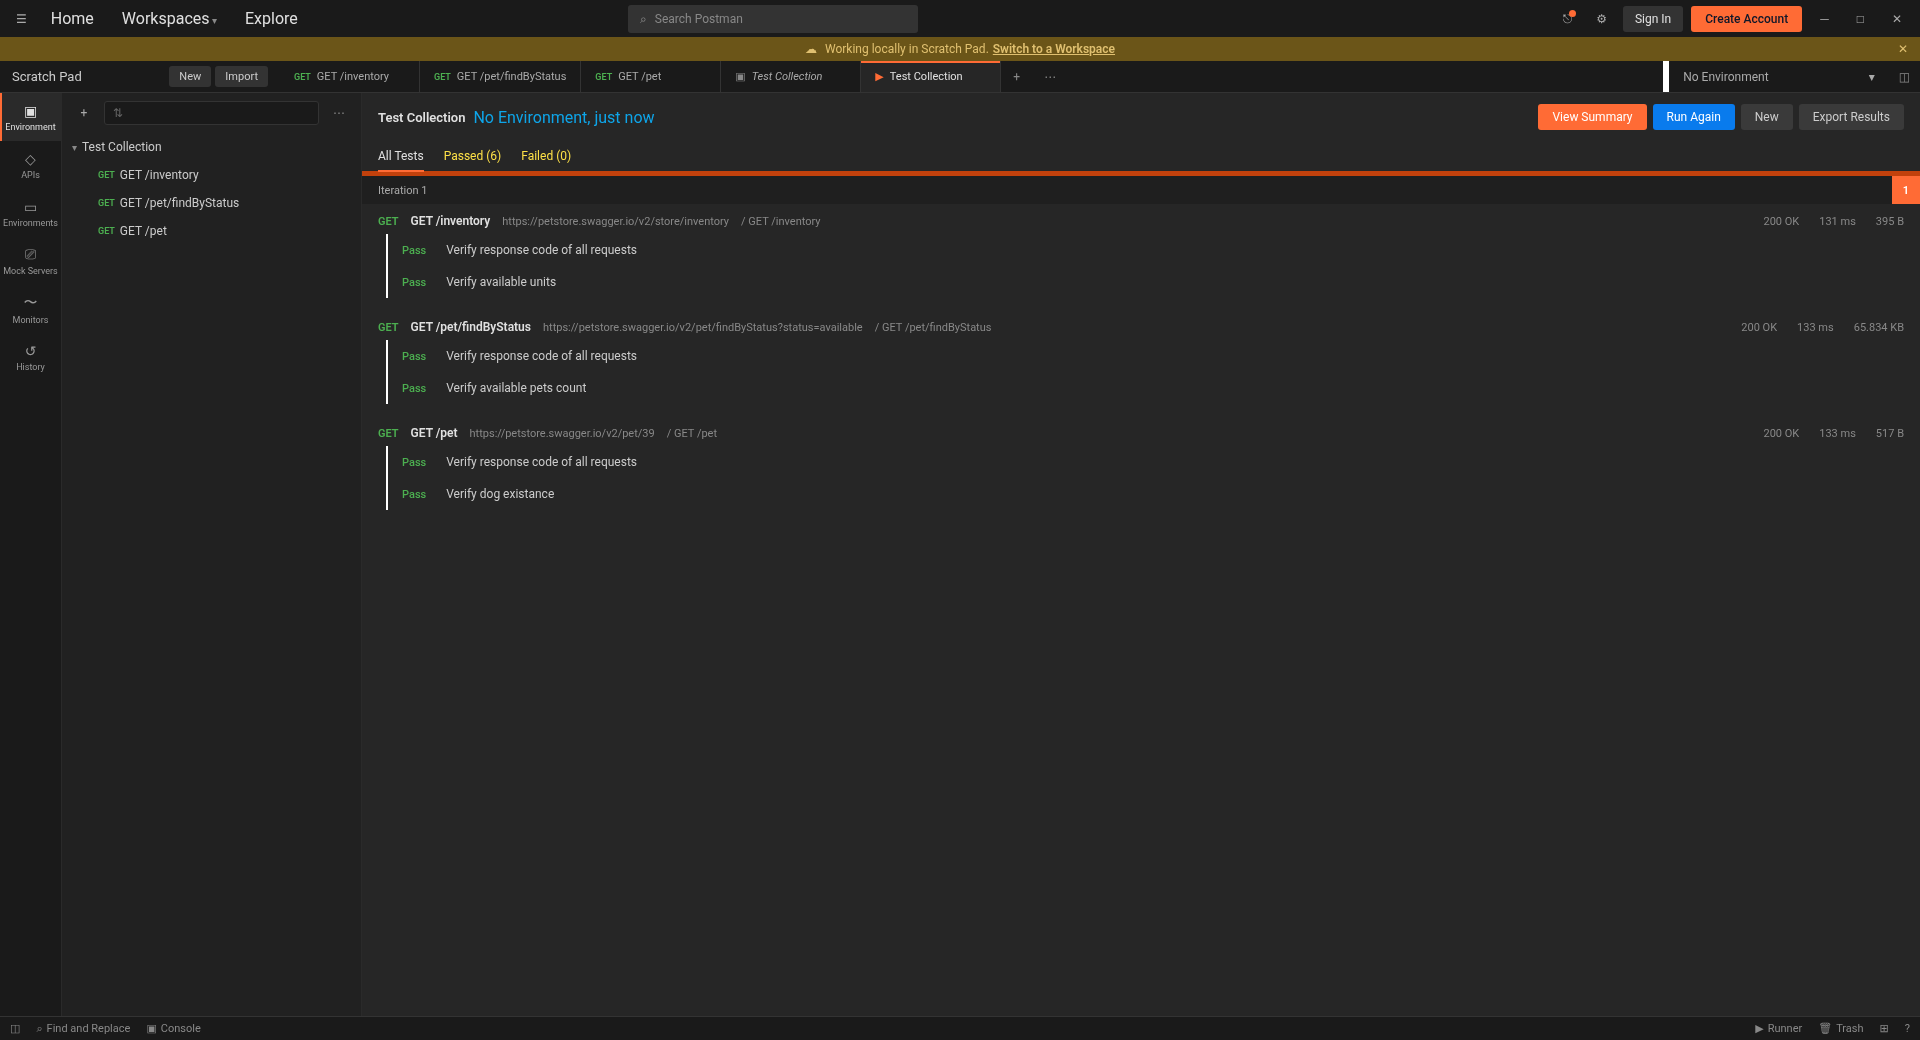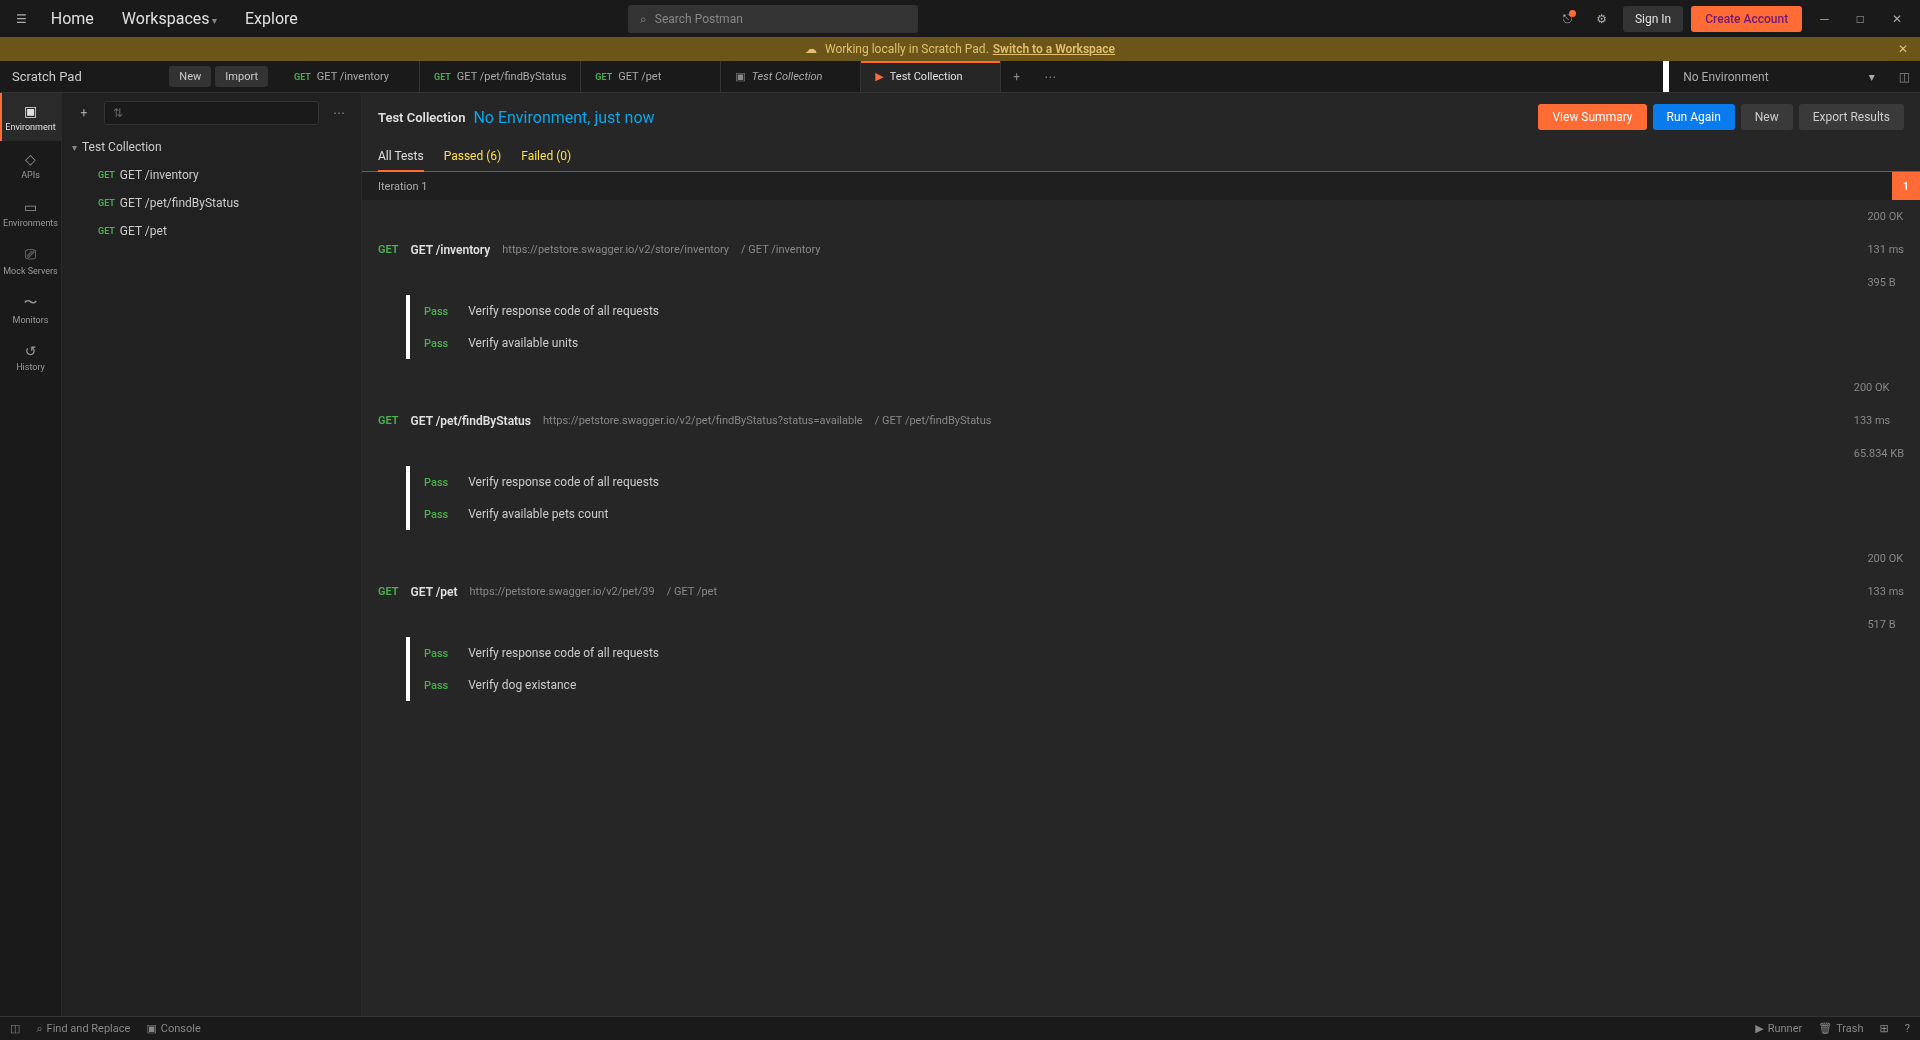--- a/index.html
+++ b/index.html
@@ -8,21 +8,21 @@
     .titlebar { height: 37px; background: #1a1a1a; display: flex; align-items: center; padding: 0 8px; }
     .titlebar-left { display: flex; align-items: center; gap: 4px; }
     .hamburger { padding: 6px 8px; color: #aaa; cursor: pointer; }
     .nav-item { padding: 8px 12px; color: #e0e0e0; font-size: 16px; cursor: pointer; }
     .nav-item.dropdown::after { content: " ▾"; color: #888; font-size: 10px; }
     .search-bar { margin: 0 auto; background: #333; border-radius: 3px; width: 290px; height: 28px; display: flex; align-items: center; padding: 0 12px; color: #888; gap: 8px; }
     .titlebar-right { display: flex; align-items: center; gap: 8px; margin-left: auto; }
     .icon-btn { padding: 6px 8px; color: #aaa; cursor: pointer; position: relative; }
     .notif-dot { position: absolute; top: 4px; right: 4px; width: 7px; height: 7px; background: #ff6b35; border-radius: 50%; }
     .signin-btn { background: #333; padding: 6px 12px; border-radius: 3px; color: #e0e0e0; cursor: pointer; }
-    .create-btn { background: #ff6b35; color: #701a75; padding: 6px 14px; border-radius: 3px; font-weight: 500; cursor: pointer; }
+    .create-btn { background: #ff6b35; color: #0f172a; padding: 6px 14px; border-radius: 3px; font-weight: 500; cursor: pointer; }
     .win-btn { padding: 6px 10px; color: #aaa; cursor: pointer; }
     
     .banner { height: 24px; background: #6b5518; display: flex; align-items: center; justify-content: center; color: #e0c070; font-size: 12px; position: relative; }
     .banner-link { font-weight: 600; text-decoration: underline; cursor: pointer; margin-left: 4px; }
     .banner-close { position: absolute; right: 12px; color: #e0c070; cursor: pointer; }
     
     .tabbar { height: 32px; background: #1a1a1a; display: flex; align-items: stretch; border-bottom: 1px solid #333; }
     .workspace-label { display: flex; align-items: center; padding: 0 12px; color: #ccc; font-size: 13px; min-width: 280px; }
     .ws-btns { display: flex; gap: 4px; margin-left: auto; }
     .ws-btn { background: #333; padding: 4px 10px; border-radius: 3px; color: #ccc; font-size: 11px; cursor: pointer; }
@@ -58,36 +58,36 @@
     
     .content { flex: 1; display: flex; flex-direction: column; background: #262626; }
     .content-header { height: 48px; display: flex; align-items: center; padding: 0 16px; }
     .ch-title { font-weight: 600; font-size: 13px; color: #e0e0e0; }
     .ch-sub { color: #0ea5e9; font-size: 16px; margin-left: 8px; }
     .ch-btns { margin-left: auto; display: flex; gap: 6px; }
     .btn-orange { background: #ff6b35; color: #fff; padding: 6px 14px; border-radius: 3px; font-size: 12px; cursor: pointer; }
     .btn-blue { background: #097bed; color: #fff; padding: 6px 14px; border-radius: 3px; font-size: 12px; cursor: pointer; }
     .btn-gray { background: #3a3a3a; color: #ccc; padding: 6px 14px; border-radius: 3px; font-size: 12px; cursor: pointer; }
     
-    .subtabs { display: flex; padding: 0 16px; border-bottom: 1px solid #c2410c; gap: 20px; }
+    .subtabs { display: flex; padding: 0 16px; border-bottom: 5px solid #c2410c; gap: 20px; }
     .subtab { padding: 8px 0; color: #fde047; font-size: 12px; cursor: pointer; position: relative; }
     .subtab.active { color: #e0e0e0; }
     .subtab.active::after { content: ""; position: absolute; bottom: -1px; left: 0; right: 0; height: 2px; background: #ff6b35; }
     
     .iteration-bar { height: 28px; background: #1f1f1f; display: flex; align-items: center; padding: 0 16px; color: #aaa; font-size: 11px; }
     .iter-badge { margin-left: auto; margin-right: -16px; background: #ff6b35; color: #fff; width: 28px; height: 28px; display: flex; align-items: center; justify-content: center; font-weight: 600; }
     
     .results { flex: 1; overflow-y: auto; padding: 0 16px; }
     .req-row { display: flex; align-items: center; padding: 10px 0 6px; gap: 12px; font-size: 12px; }
     .req-method { color: #4caf50; font-weight: 600; font-size: 11px; }
     .req-name { font-weight: 600; color: #e0e0e0; }
     .req-url { color: #888; font-size: 11px; }
     .req-path { color: #888; font-size: 11px; }
-    .req-meta { margin-left: auto; display: flex; gap: 20px; color: #888; font-size: 11px; flex-direction: column; }
-    .test-block { border-left: 4px solid #ffffff; margin-left: 28px; margin-bottom: 12px; }
+    .req-meta { margin-left: auto; display: flex; gap: 20px; color: #888; font-size: 11px; }
+    .test-block { border-left: 2px solid #ffffff; margin-left: 8px; margin-bottom: 12px; }
     .test-row { display: flex; align-items: center; height: 32px; padding: 0 14px; gap: 20px; }
     .test-pass { color: #4caf50; font-size: 11px; font-weight: 500; }
     .test-desc { color: #ccc; font-size: 12px; }
     
     .statusbar { height: 24px; background: #1a1a1a; border-top: 1px solid #333; display: flex; align-items: center; padding: 0 10px; color: #888; font-size: 11px; gap: 16px; }
     .sb-right { margin-left: auto; display: flex; gap: 16px; }
     .sb-item { display: flex; align-items: center; gap: 4px; cursor: pointer; }
   </style>
 </head>
 <body>

